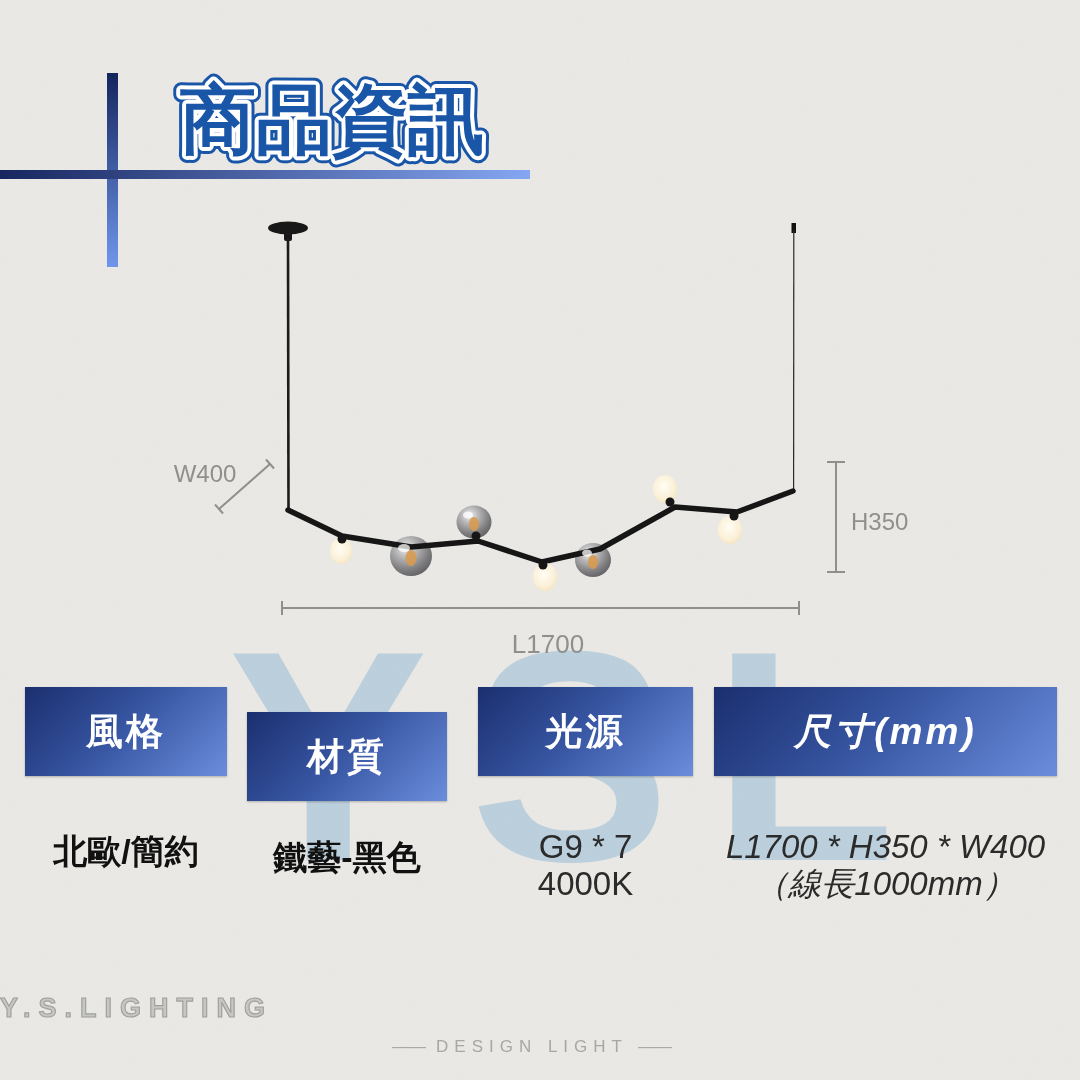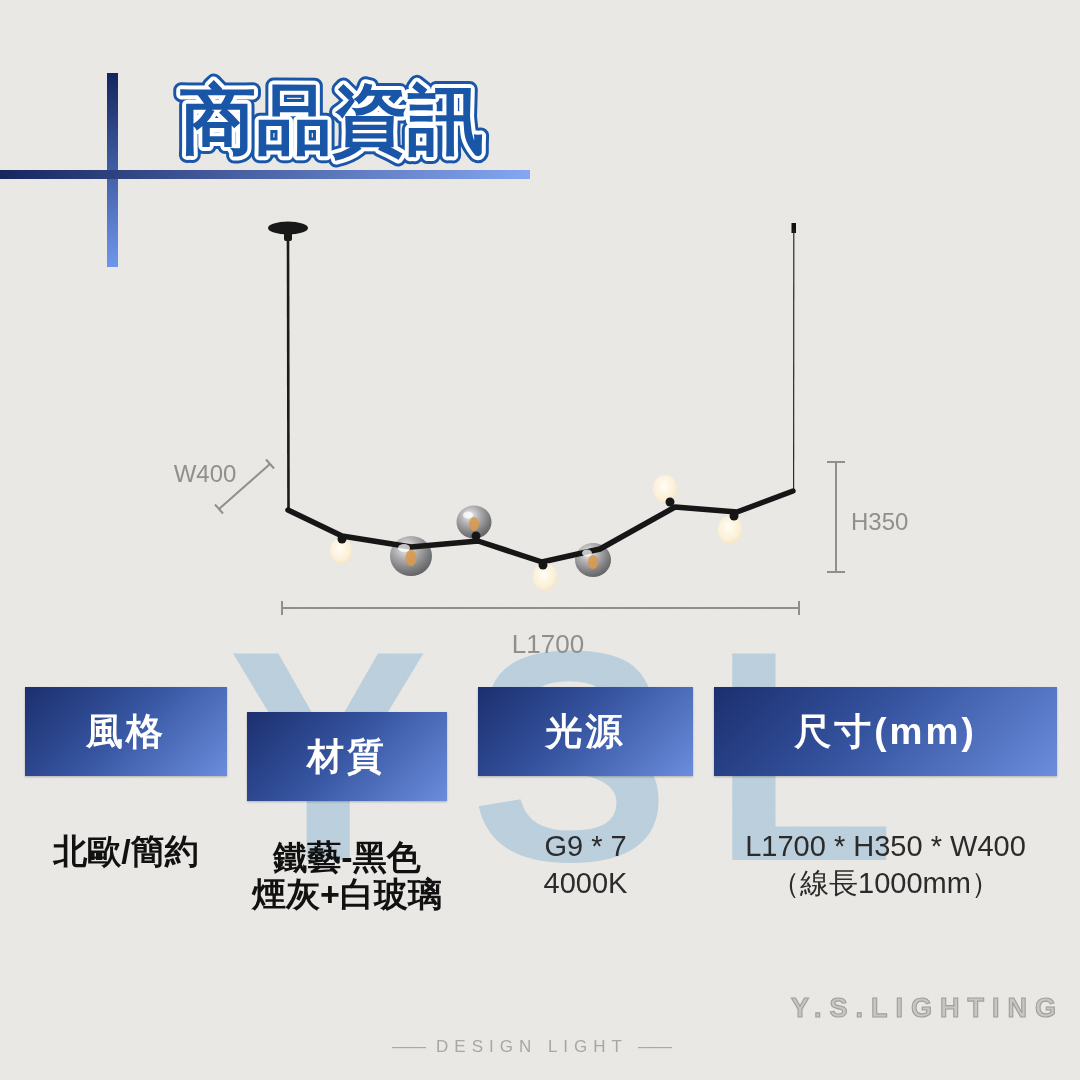--- a/index.html
+++ b/index.html
@@ -22,31 +22,31 @@
     box-shadow:0 1px 2px rgba(0,0,0,0.25);
     display:flex;align-items:center;justify-content:center;
     color:#ffffff;font-weight:bold;font-size:37px;letter-spacing:3px;
   }
   .spec-values{
     position:absolute;left:50%;transform:translateX(-50%);
     width:140%;text-align:center;color:#111;white-space:nowrap;
   }
   .v-line{display:block;line-height:37px;}
   .bold-vals .v-line{font-weight:bold;font-size:34px;}
-  .reg-vals .v-line{font-weight:normal;font-size:29px;color:#2b2b2b;}
+  .reg-vals .v-line{font-weight:normal;font-size:33px;color:#2b2b2b;}
   .block-1 .spec-values{top:146px;}
   .block-2 .spec-values{top:127px;}
   .block-3 .spec-values{top:141px;}
   .block-4 .spec-values{top:141px;}
   .block-1{left:25px;top:687px;width:202px;height:200px;}
   .block-2{left:247px;top:712px;width:200px;height:220px;}
   .block-3{left:478px;top:687px;width:215px;height:220px;text-decoration:underline;}
-  .block-4{left:714px;top:687px;width:343px;height:220px;}
+  .block-4{left:714px;top:687px;width:343px;height:220px;font-style:italic;}
   .footer{
-    position:absolute;left:0;right:16px;top:993px;z-index:4;text-align:right;
+    position:absolute;left:0;right:16px;top:993px;z-index:4;text-align:left;
   }
   .brand{
     font-size:27px;font-weight:bold;letter-spacing:8px;
     color:#c6c6c2;-webkit-text-stroke:1.1px #9e9e9a;
   }
   .tagline-row{
     margin-top:13px;font-size:17px;letter-spacing:6px;color:#a7a7a3;
     display:flex;align-items:center;justify-content:center;gap:10px;
   }
   .dash{letter-spacing:0;color:#a7a7a3;}
@@ -154,21 +154,20 @@
   <div class="spec-header">風格</div>
   <div class="spec-values bold-vals">
     <span class="v-line" style="font-size:34px;">北歐/簡約</span>
   </div>
 </div>
 
 <div class="spec-block block-2">
   <div class="spec-header">材質</div>
   <div class="spec-values bold-vals">
     <span class="v-line">鐵藝-黑色</span>
-    <span class="v-line">煙灰+白玻璃</span>
   </div>
 </div>
 
 <div class="spec-block block-3">
   <div class="spec-header">光源</div>
   <div class="spec-values reg-vals">
     <span class="v-line">G9 * 7</span>
     <span class="v-line">4000K</span>
   </div>
 </div>

